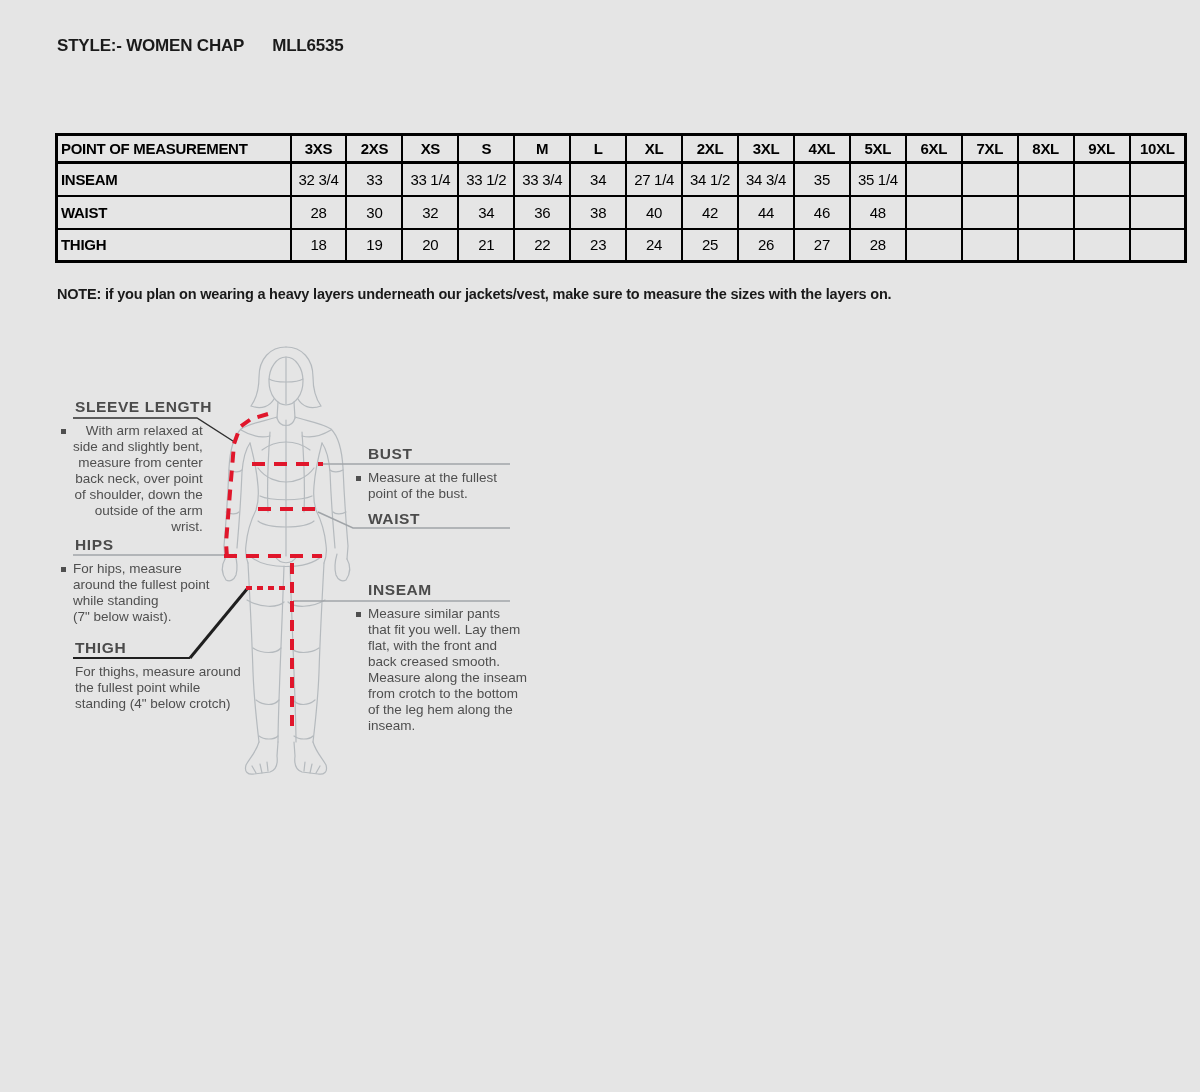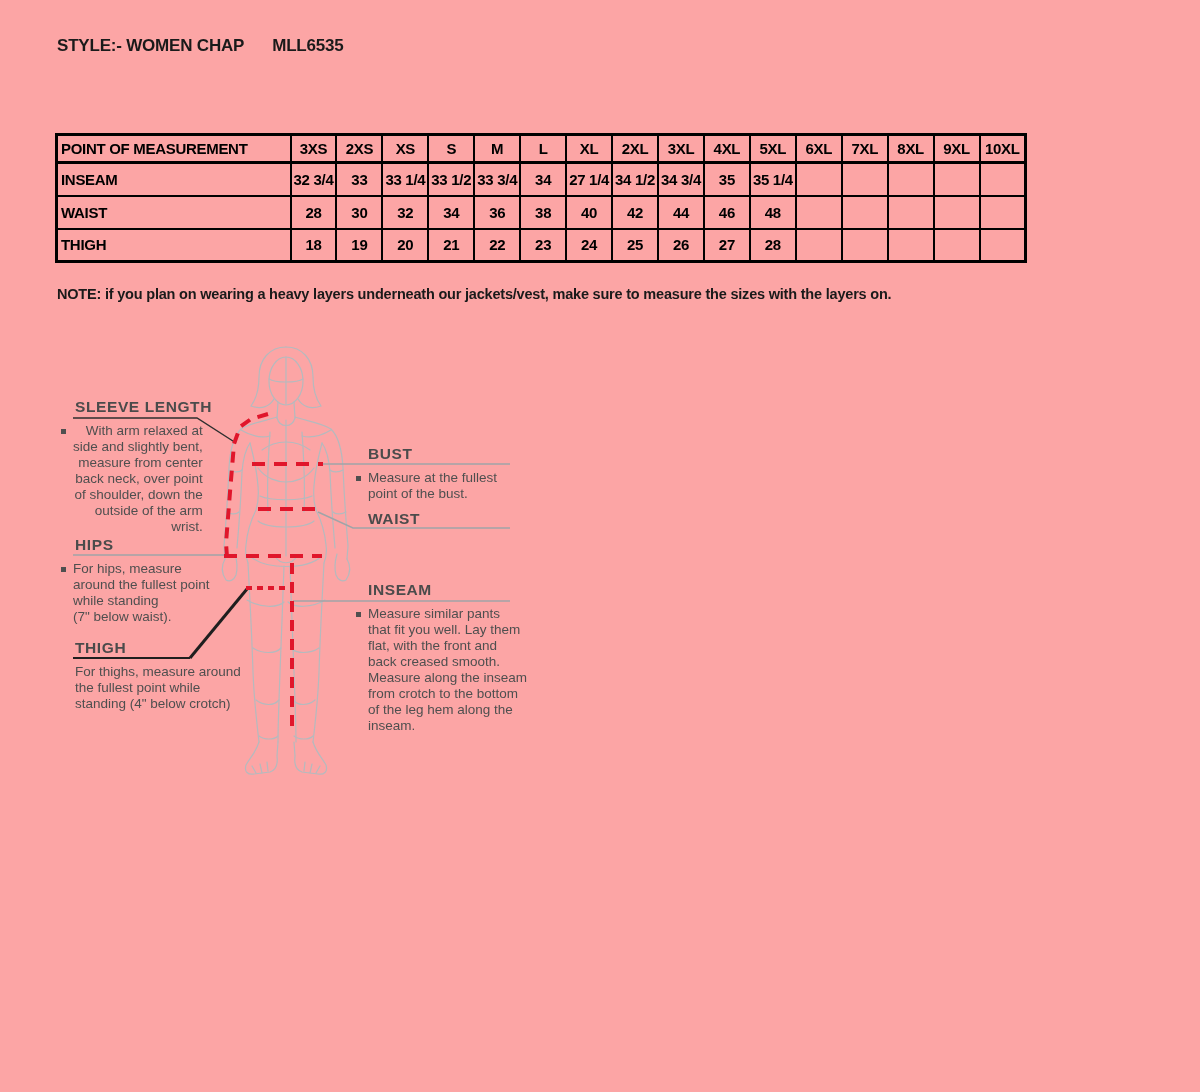--- a/index.html
+++ b/index.html
@@ -1,38 +1,38 @@
 <!DOCTYPE html>
 <html><head>
 <meta charset="utf-8">
 <style>
   * { margin:0; padding:0; box-sizing:border-box; }
   html,body { background:#fff; }
   #page {
-    position:relative; width:1200px; height:1092px; background:#fca5a5;
+    position:relative; width:1200px; height:1092px; background:#e5e5e5;
     font-family:"Liberation Sans", sans-serif; overflow:hidden;
   }
   
   .doc-title {
     position:absolute; left:57px; top:36px; font-size:17px; font-weight:bold;
     color:#1a1a1a; letter-spacing:-0.2px; white-space:nowrap;
   }
   .doc-title .code { margin-left:28px; }
   
   .size-table-wrap { position:absolute; left:55px; top:133px; width:1091px; }
   table.size-table {
-    width:972px; border-collapse:collapse; table-layout:fixed;
+    width:1132px; border-collapse:collapse; table-layout:fixed;
     border:3px solid #000; font-family:"Liberation Sans", sans-serif;
   }
   table.size-table th, table.size-table td {
     border:2px solid #000; font-size:15px; color:#000; text-align:center;
     letter-spacing:-0.3px; overflow:hidden; white-space:nowrap;
   }
   table.size-table thead th { height:28px; font-weight:bold; border-bottom:3px solid #000; }
-  table.size-table tbody td { height:33px; font-weight:bold; }
+  table.size-table tbody td { height:33px; font-weight:normal; }
   table.size-table th:first-child { width:234px; }
   table.size-table .rowlabel { text-align:left; padding-left:3px; font-weight:bold; }
   
   .note-line {
     position:absolute; left:57px; top:286px; font-size:14.5px; font-weight:bold;
     color:#1a1a1a; letter-spacing:-0.2px; white-space:nowrap;
   }
   
   svg.diagram { position:absolute; left:0; top:0; pointer-events:none; }
   

